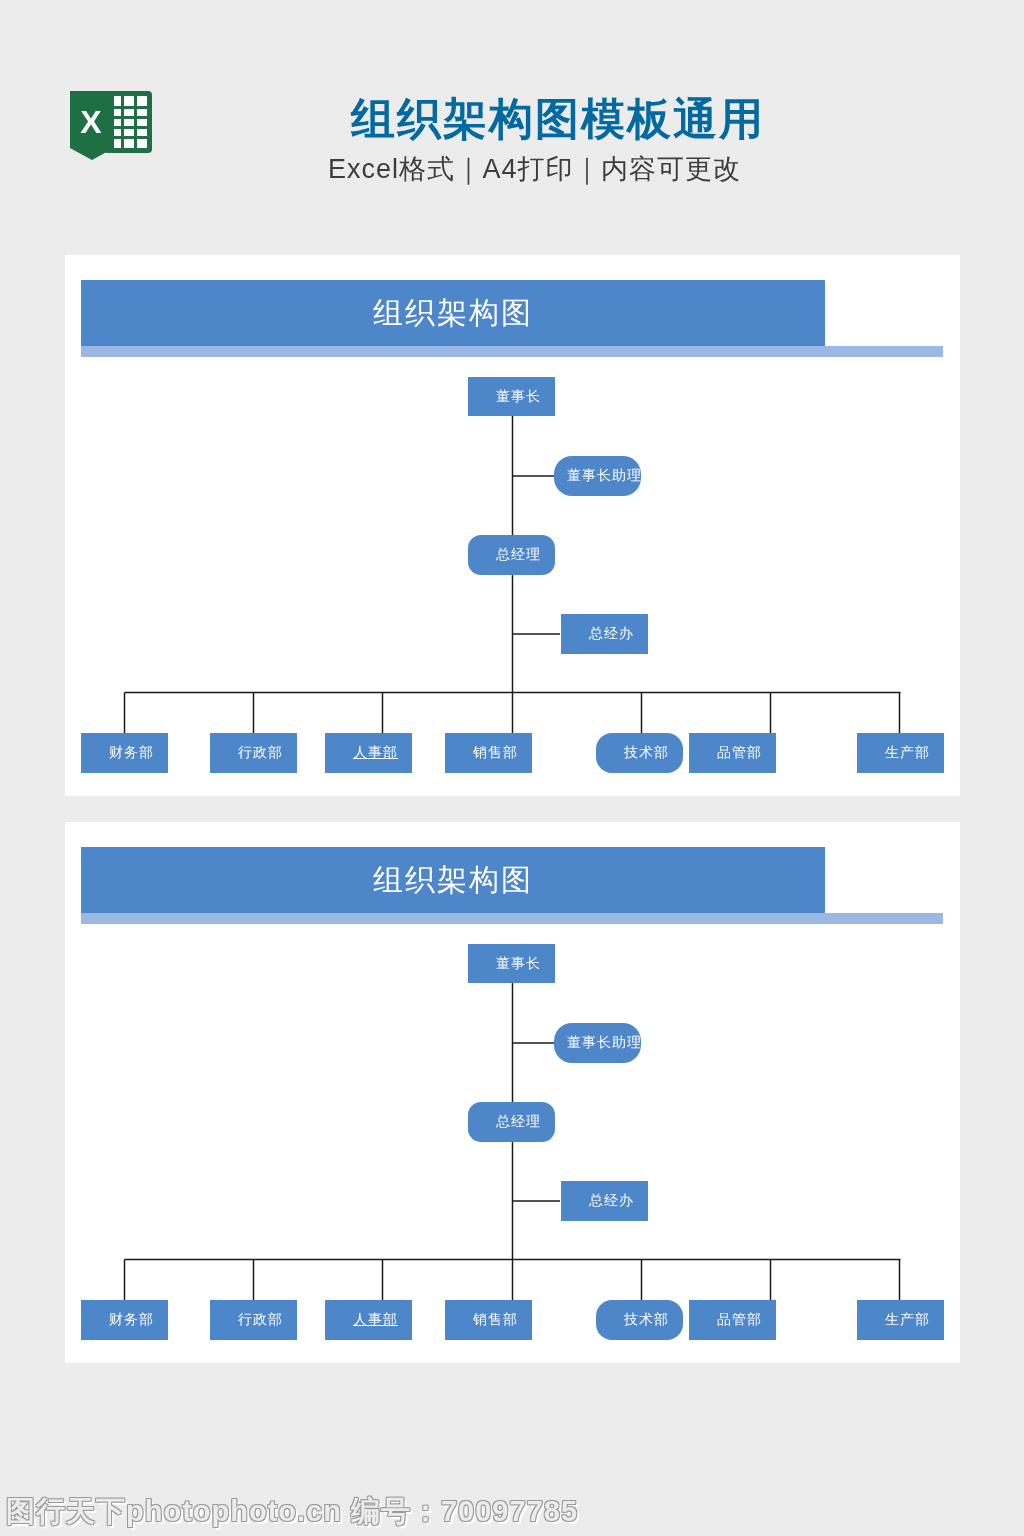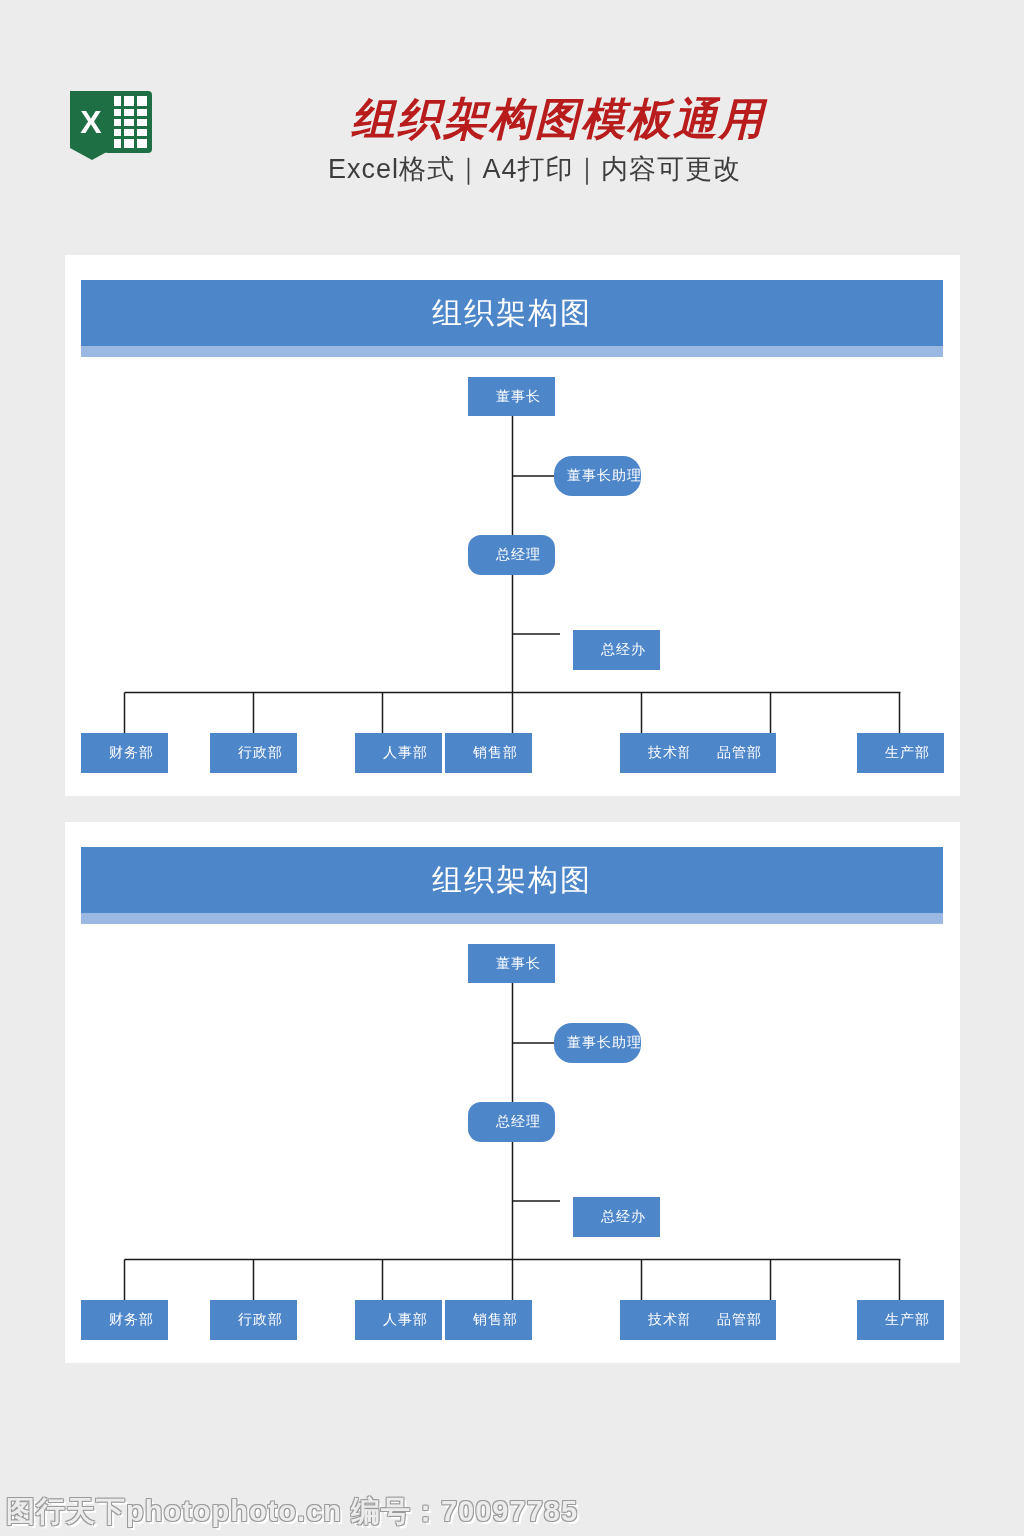--- a/index.html
+++ b/index.html
@@ -10,38 +10,38 @@
     font-family:"Liberation Sans", sans-serif;
     overflow:hidden;
   }
 
   
   .doc-header { position:absolute; left:0; top:0; width:1024px; height:230px; }
   .excel-icon { position:absolute; left:66px; top:86px; width:92px; height:86px; }
   .doc-title {
     position:absolute; left:348px; top:90px; width:420px;
     text-align:center; font-size:44px; font-weight:bold;
-    color:#b91c1c; letter-spacing:2px; white-space:nowrap;font-style:italic;
+    color:#0369a1; letter-spacing:2px; white-space:nowrap;
   }
   .doc-subtitle {
     position:absolute; left:328px; top:151px; width:460px;
     text-align:left; font-size:27px; color:#3d3d3d;
     letter-spacing:1px; white-space:nowrap;
   }
 
   
   .panel {
     position:absolute; left:65px; width:895px; height:541px;
     background:#ffffff;
   }
   #panel-1 { top:255px; }
   #panel-2 { top:822px; }
 
   .banner {
-    position:absolute; left:16px; top:25px; width:862px; height:66px;
+    position:absolute; left:16px; top:25px; width:744px; height:66px;
     background:#4e86ca; color:#ffffff;
     font-family:"Liberation Serif", serif;
     font-size:30px; letter-spacing:2px;
     text-align:center; line-height:66px;
   }
   .banner-strip {
     position:absolute; left:16px; top:91px; width:862px; height:11px;
     background:#9ab8e2;
   }
 
@@ -50,24 +50,24 @@
   .node {
     position:absolute; width:87px; height:40px;
     background:#4e86ca; color:#ffffff;
     font-family:"Liberation Serif", serif; font-size:14px;
     display:flex; align-items:center; justify-content:center;
     letter-spacing:1px; white-space:nowrap;padding-left:14px;
   }
   .n-chairman  { left:403px; top:122px; height:39px; }
   .n-assistant { left:489px; top:201px;border-radius:18px; }
   .n-gm        { left:403px; top:280px;border-radius:13px; }
-  .n-office    { left:508px; top:359px;margin-top:16px; }
+  .n-office    { left:496px; top:359px; }
   .n-dept      { top:478px; }
-  .d0 { left:16px; }  .d1 { left:145px; } .d2 { left:290px; }
-  .d3 { left:380px; } .d4 { left:555px; } .d5 { left:624px; }
+  .d0 { left:16px; }  .d1 { left:145px; } .d2 { left:260px;text-decoration:underline; }
+  .d3 { left:380px; } .d4 { left:531px;border-radius:16px; } .d5 { left:624px; }
   .d6 { left:792px; }
 
   
   .watermark {
     position:absolute; left:6px; top:1492px;
     font-size:29px; font-weight:bold; letter-spacing:1px;
     color:#ececec;
     text-shadow:
       -1px -1px 0 #9b9b9b, 1px -1px 0 #9b9b9b,
       -1px  1px 0 #9b9b9b, 1px  1px 0 #9b9b9b,

